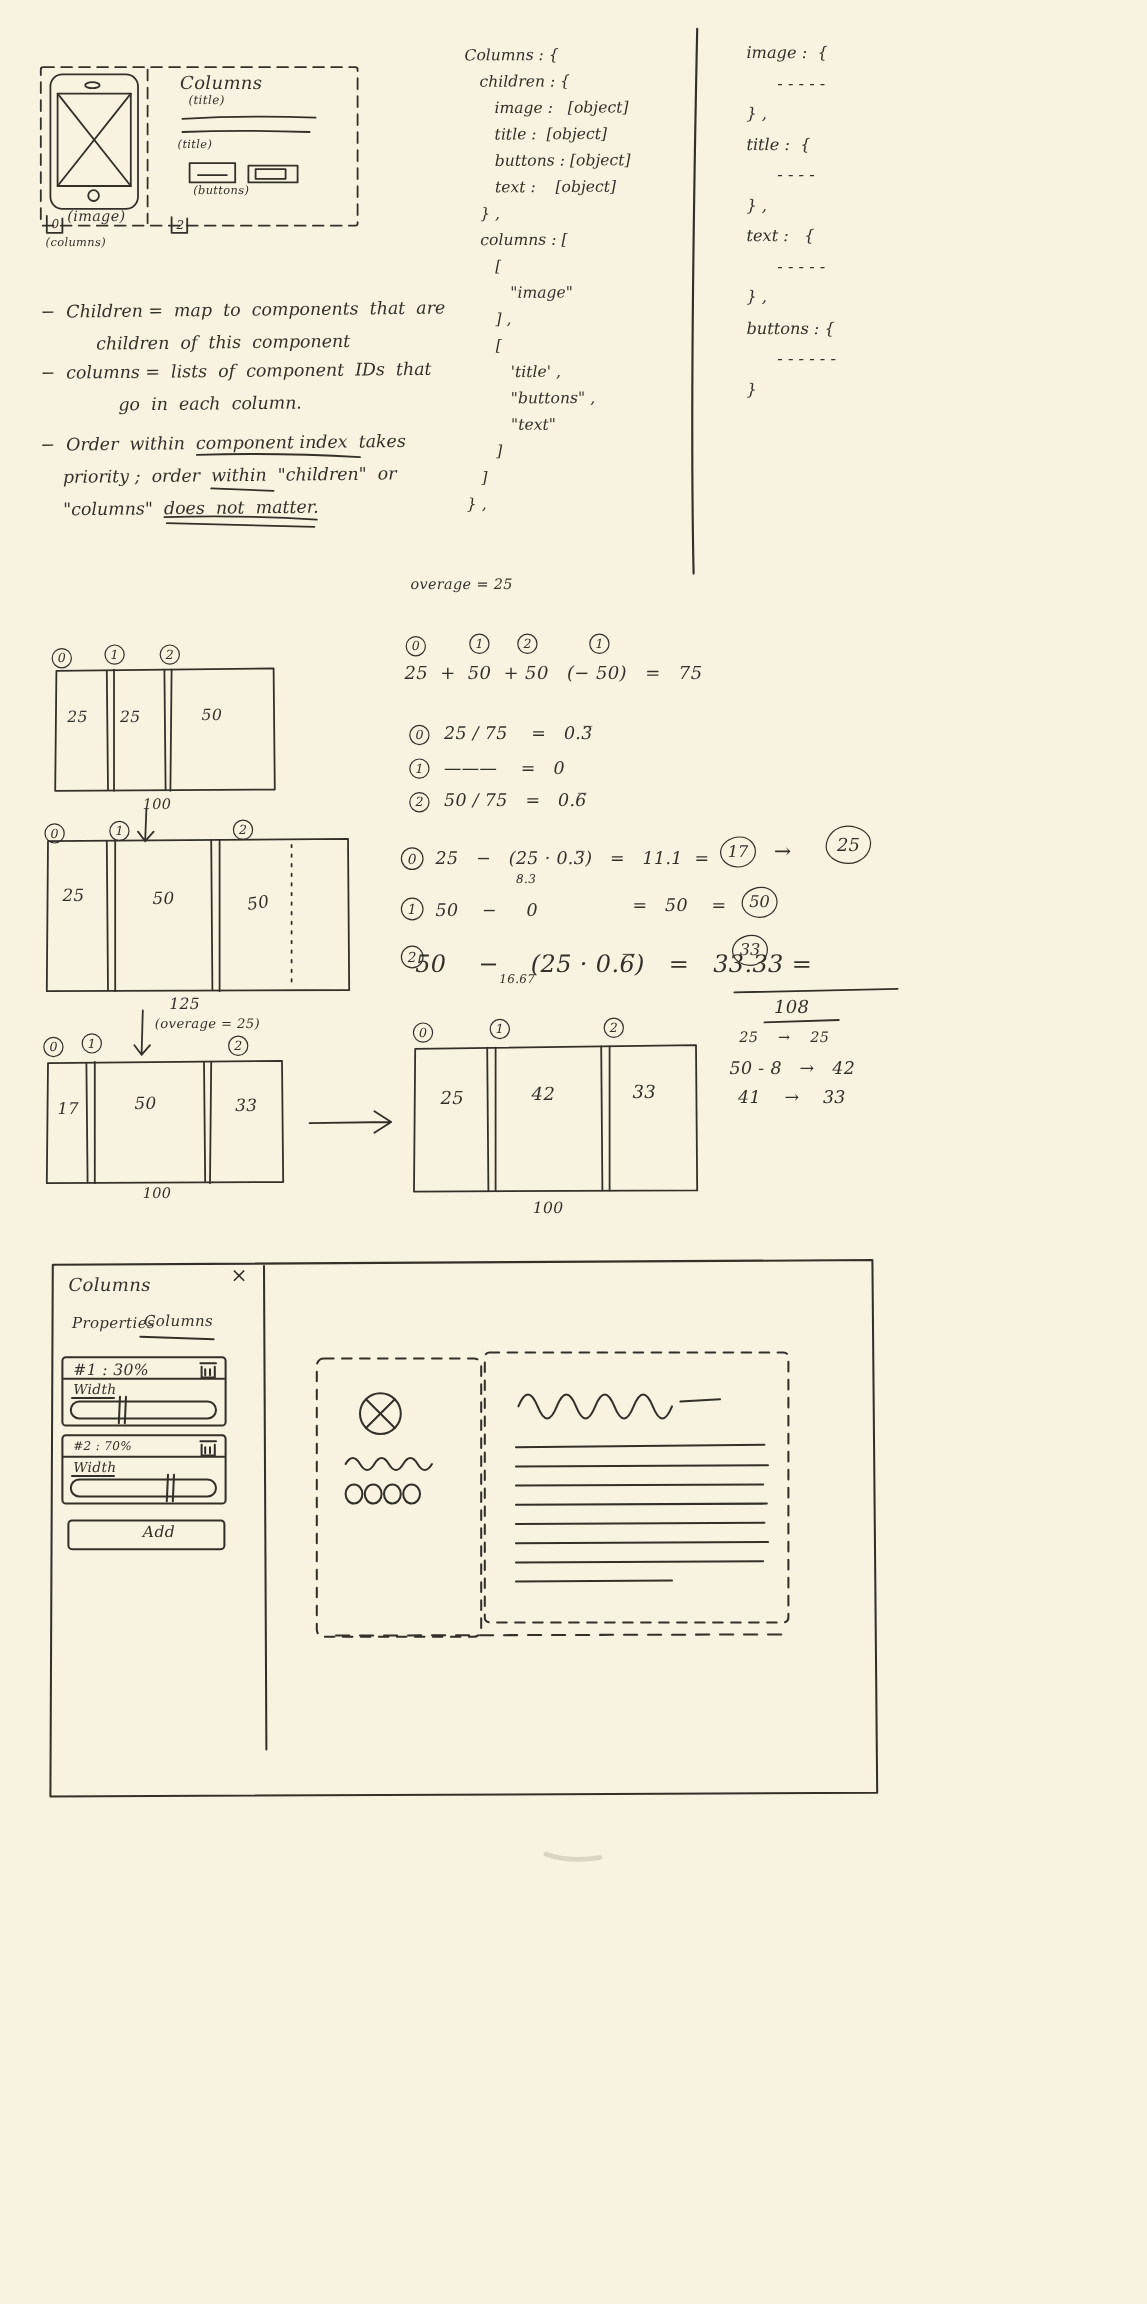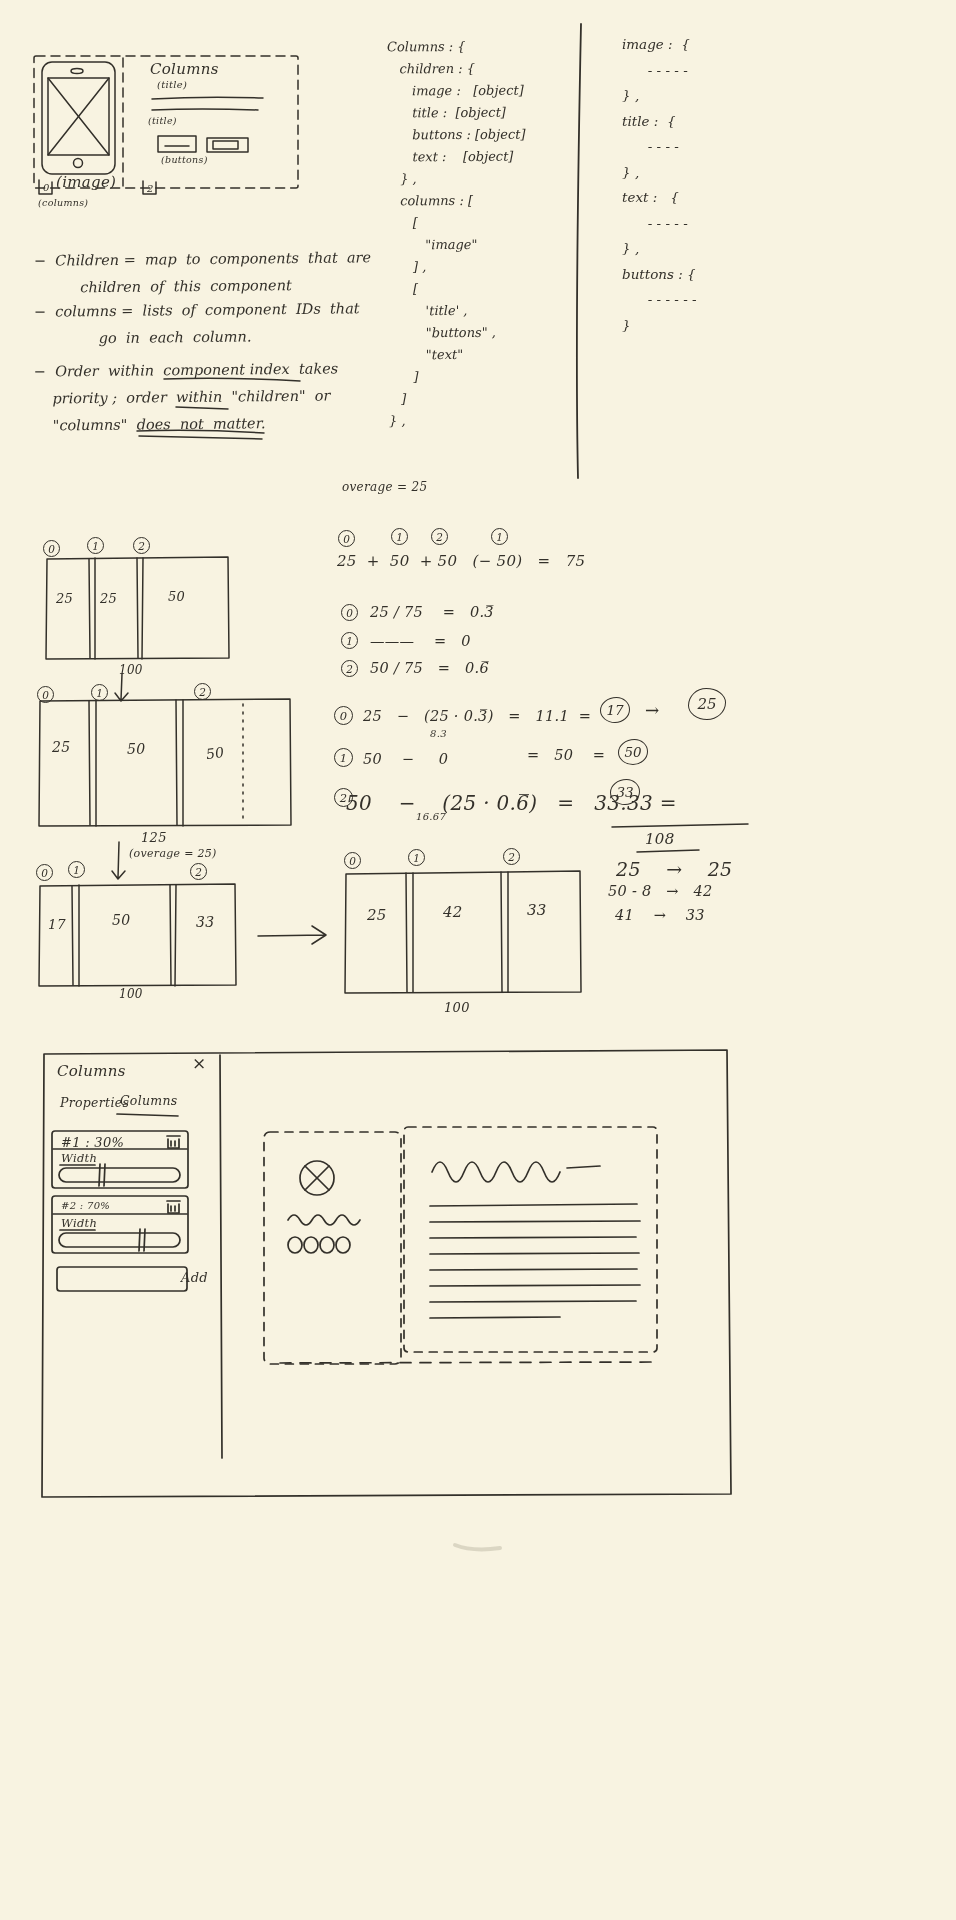--- a/index.html
+++ b/index.html
@@ -155,21 +155,21 @@
       </g>
 
       <path d="M455,1545 q18,7 45,3" stroke="#b9b39f" stroke-width="4" opacity="0.45"></path>
     </g>
   </svg>
 
   <span class="t" style="left:150px;top:60px;font-size:15px">Columns</span>
   <span class="t" style="left:157px;top:78px;font-size:10px">(title)</span>
   <span class="t" style="left:148px;top:115px;font-size:9.5px">(title)</span>
   <span class="t" style="left:161px;top:154px;font-size:9.5px">(buttons)</span>
-  <span class="t" style="left:56px;top:173px;font-size:15px">(image)</span>
+  <span class="t" style="left:56px;top:173px;font-size:12px">(image)</span>
   <span class="t" style="left:43px;top:181px;font-size:10px">0</span>
   <span class="t" style="left:38px;top:197px;font-size:9.5px">(columns)</span>
   <span class="t" style="left:147px;top:182px;font-size:10px">2</span>
 
   <div class="code tilt-b" style="left:388px;top:36px;font-size:13px;line-height:22px">Columns : {
    children : {
       image :   [object]
       title :  [object]
       buttons : [object]
       text :    [object]
@@ -266,29 +266,29 @@
   <span class="t" style="left:363px;top:750px;font-size:14.5px">50    −     0</span>
   <span class="t" style="left:527px;top:746px;font-size:14.5px">=   50    =</span>
   <span class="circ cres" style="left:618px;top:739px">50</span>
 
   <span class="circ c19" style="left:334px;top:788px">2</span>
   <span class="t" style="left:346px;top:790px;font-size:20px">50    −    (25 · 0.6̅)   =   33.33 =</span>
   <span class="t" style="left:416px;top:810px;font-size:10px">16.67</span>
   <span class="circ cres" style="left:610px;top:779px">33</span>
 
   <span class="t" style="left:645px;top:830px;font-size:15px">108</span>
-  <span class="t" style="left:616px;top:857px;font-size:19px">25    →    25</span>
+  <span class="t" style="left:616px;top:857px;font-size:12px">25    →    25</span>
   <span class="t" style="left:608px;top:882px;font-size:14.5px">50 - 8   →   42</span>
   <span class="t" style="left:615px;top:906px;font-size:14.5px">41    →    33</span>
 
   <span class="t" style="left:57px;top:1062px;font-size:15px">Columns</span>
   <span class="t" style="left:192px;top:1052px;font-size:17px">×</span>
   <span class="t" style="left:60px;top:1095px;font-size:12.5px">Properties</span>
   <span class="t" style="left:120px;top:1093px;font-size:12.5px">Columns</span>
 
   <span class="t" style="left:61px;top:1134px;font-size:13px">#1 : 30%</span>
   <span class="t" style="left:61px;top:1151px;font-size:11.5px">Width</span>
   <span class="t" style="left:61px;top:1199px;font-size:10px">#2 : 70%</span>
   <span class="t" style="left:61px;top:1216px;font-size:11.5px">Width</span>
 
-  <div class="t" style="left:57px;top:1269px;width:151px;text-align:right;font-size:13px">Add</div>
+  <div class="t" style="left:57px;top:1269px;width:151px;text-align:center;font-size:13px">Add</div>
 
 </div>
 
 </body></html>

